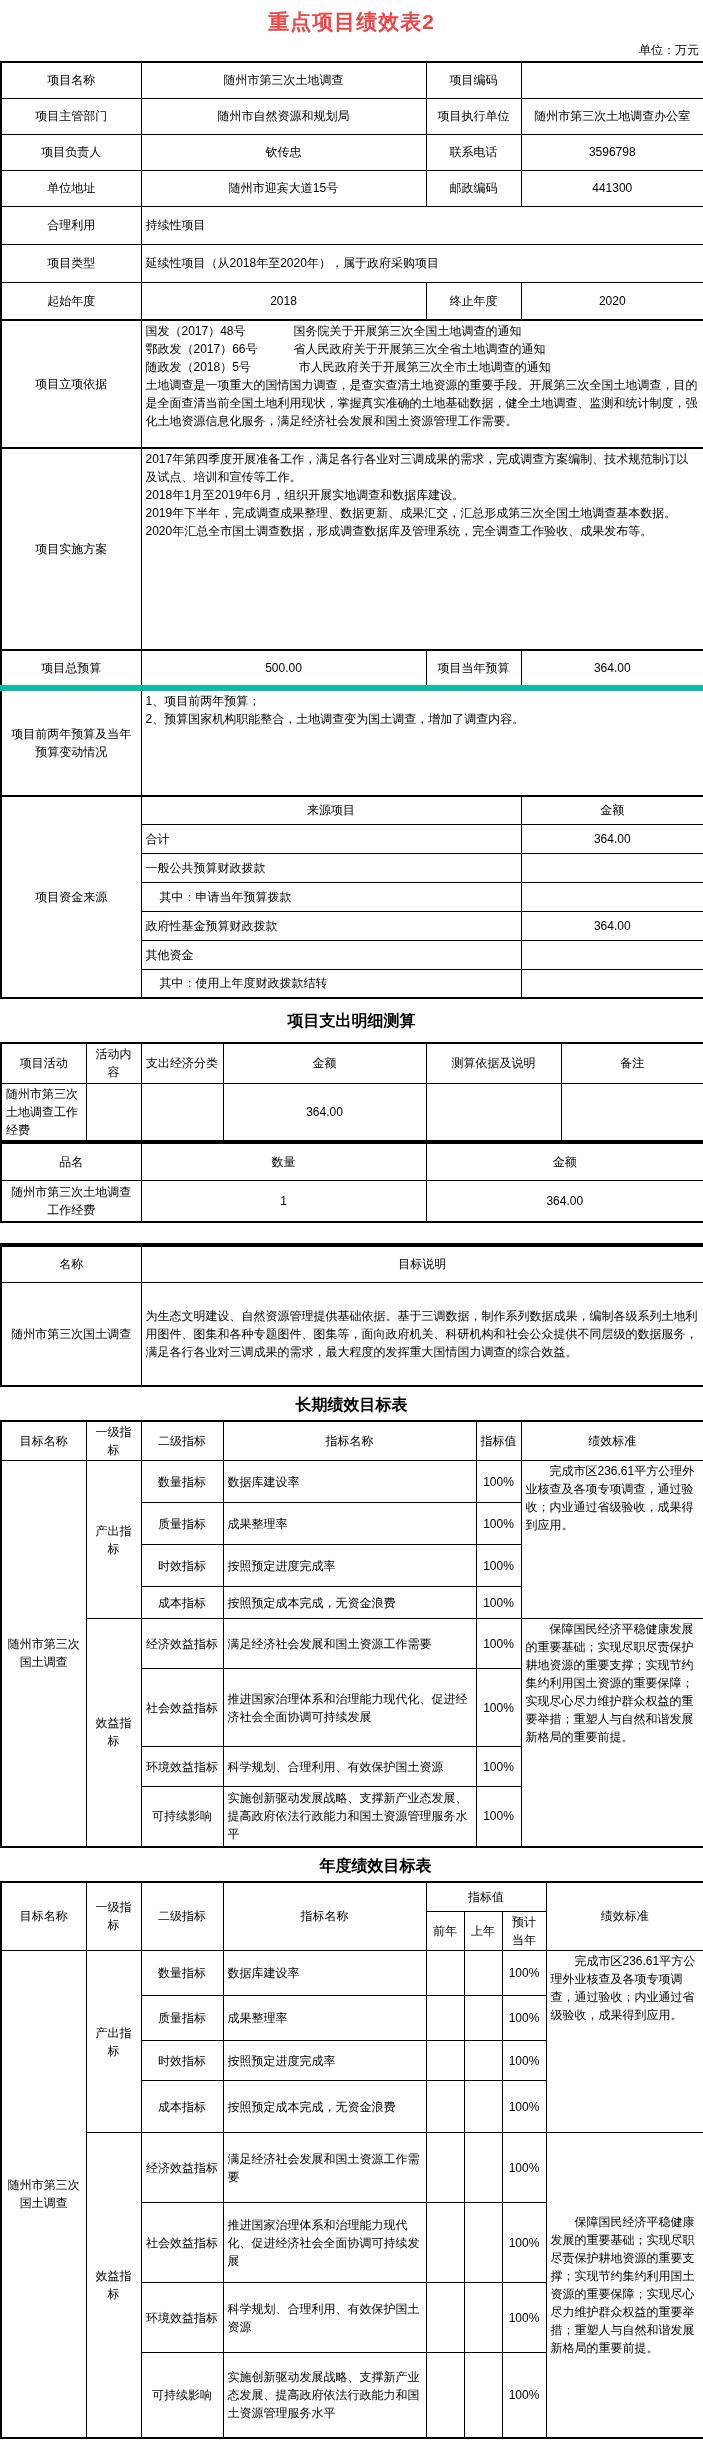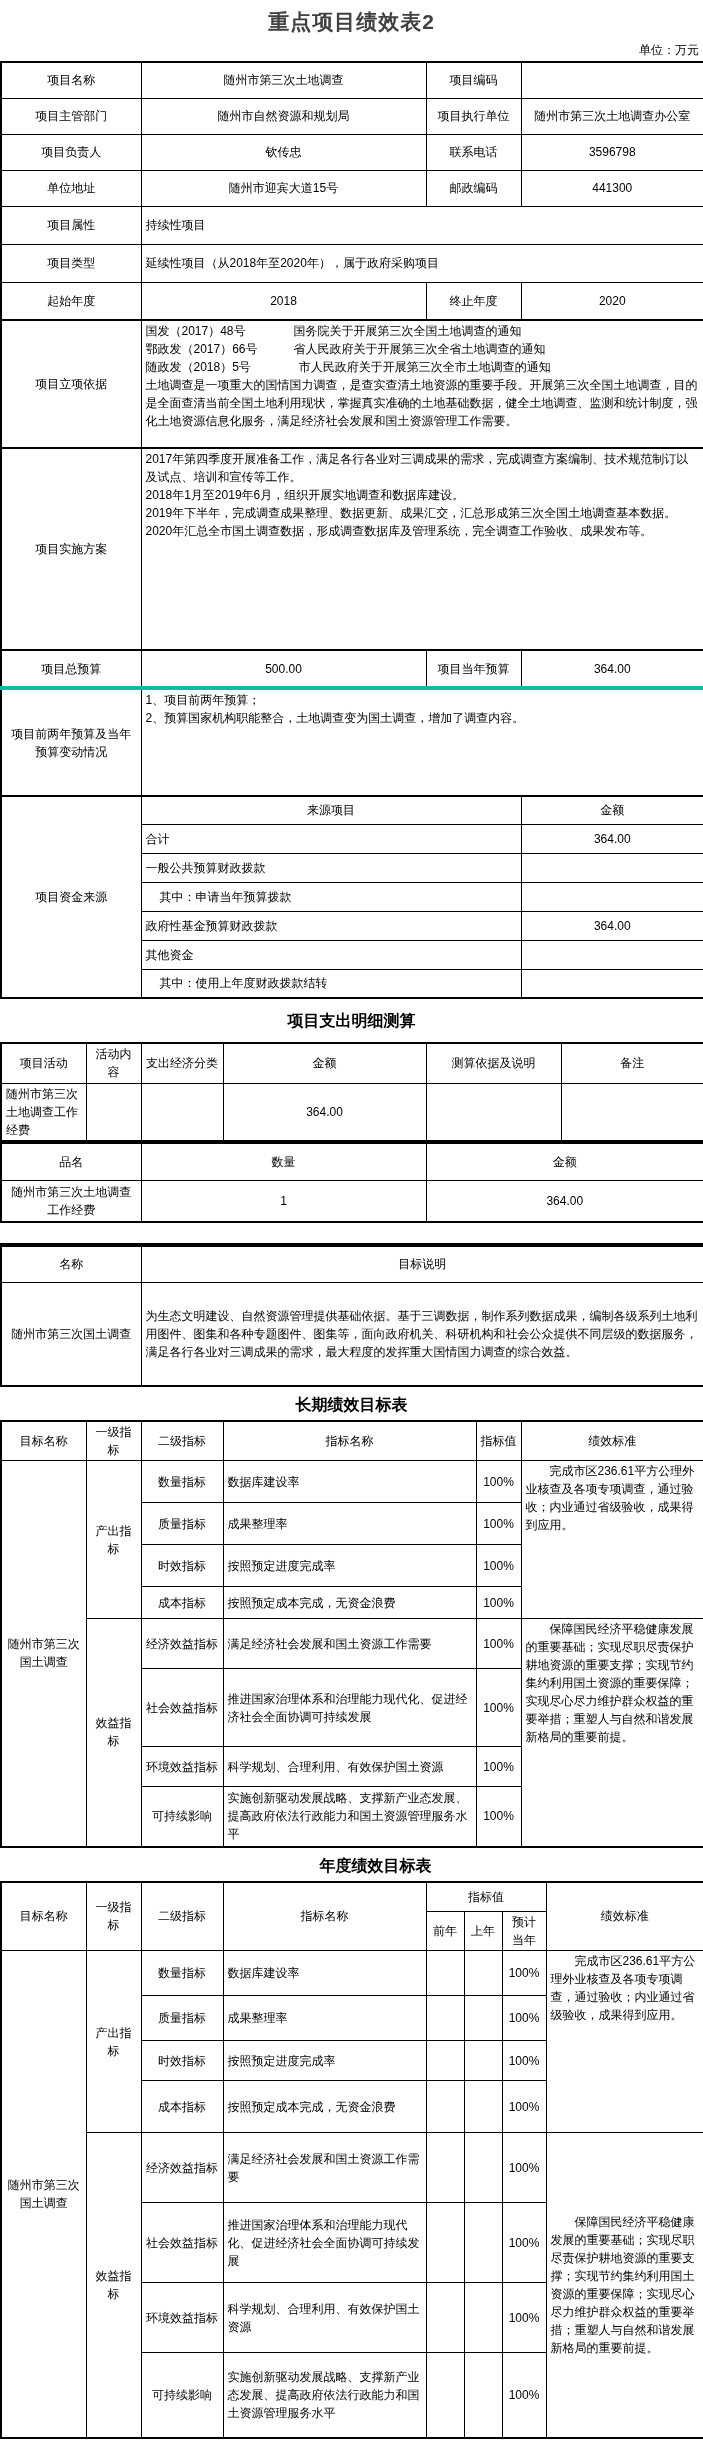--- a/index.html
+++ b/index.html
@@ -1,27 +1,27 @@
 <!DOCTYPE html>
 <html><head>
 <meta charset="utf-8">
 <style>
   html,body { margin:0; padding:0; background:#ffffff; }
   body { font-family:"Liberation Sans","DejaVu Sans",sans-serif; color:#000; }
   .page { width:703px; overflow:hidden; background:#fff; }
-  .doc-title { color:#404040; font-size:21px; font-weight:bold; text-align:center; padding:8px 0 2px 0; letter-spacing:1px; }
+  .doc-title { color:#ef4444; font-size:21px; font-weight:bold; text-align:center; padding:8px 0 2px 0; letter-spacing:1px; }
   .unit { text-align:right; font-size:12px; padding:4px 4px 2px 0; }
   table { border-collapse:collapse; table-layout:fixed; width:703px; border:2px solid #000; }
   td { border:1px solid #000; font-size:12px; line-height:1.5; padding:1px 4px; vertical-align:middle; text-align:center; word-break:break-all; overflow:hidden; }
   td.l { text-align:left;margin-left:22px; }
   td.t { vertical-align:top; }
   td.ind { text-indent:2em; }
   td.pad { padding-left:18px; }
   .bt2 { border-top:2px solid #000; }
-  .bb2 { border-bottom:4px solid #14b8a6; }
+  .bb2 { border-bottom:6px solid #14b8a6; }
   .section-title { font-size:16px; font-weight:bold; text-align:center; padding:12px 0 10px 0; }
   .gap-band { height:20px; border-bottom:2px solid #000; }
   .line { margin:0; }
 </style>
 </head>
 <body>
 
 <div class="page">
 
   <div class="doc-title">重点项目绩效表2</div>
@@ -53,21 +53,21 @@
         <td>联系电话</td>
         <td>3596798</td>
       </tr>
       <tr style="height:36px">
         <td>单位地址</td>
         <td>随州市迎宾大道15号</td>
         <td>邮政编码</td>
         <td>441300</td>
       </tr>
       <tr style="height:38px">
-        <td>项目属性</td>
+        <td>合理利用</td>
         <td colspan="3" class="l">持续性项目</td>
       </tr>
       <tr style="height:38px">
         <td>项目类型</td>
         <td colspan="3" class="l">延续性项目（从2018年至2020年），属于政府采购项目</td>
       </tr>
       <tr style="height:38px">
         <td>起始年度</td>
         <td>2018</td>
         <td>终止年度</td>

